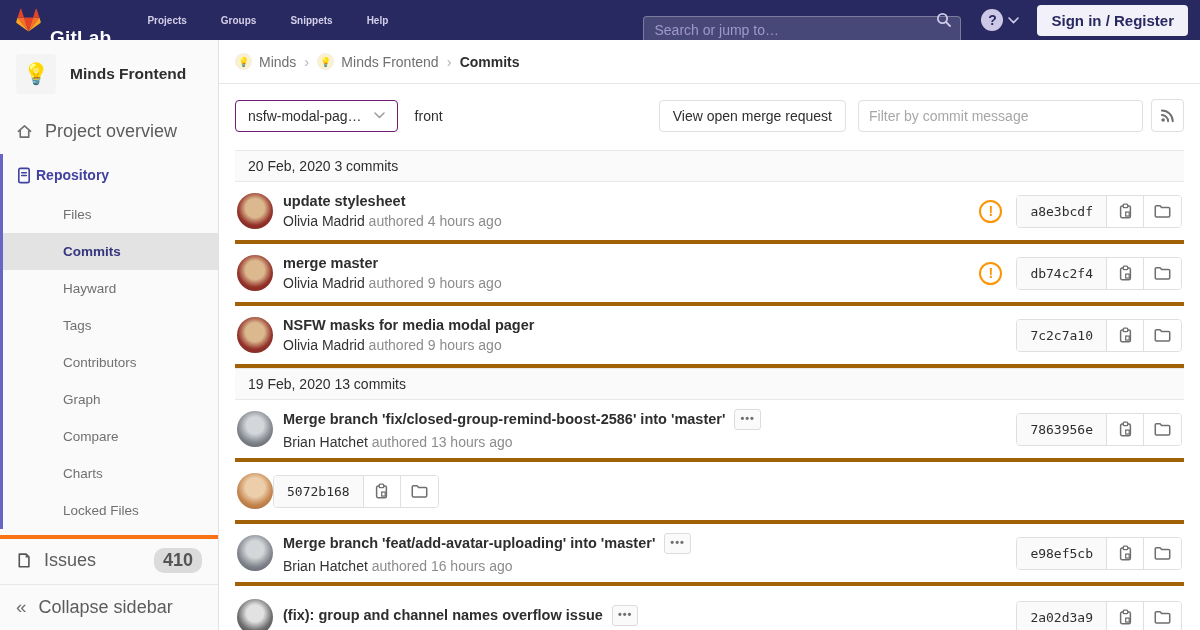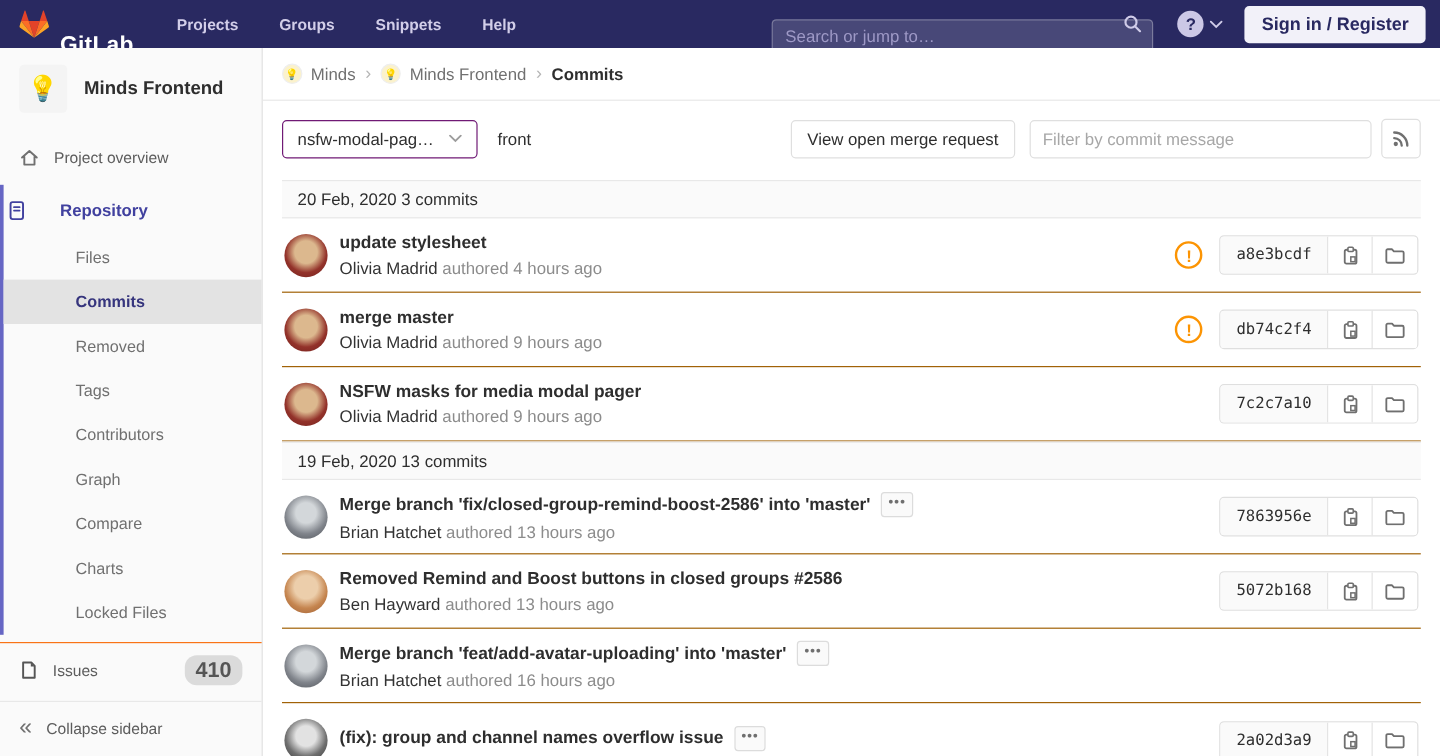--- a/index.html
+++ b/index.html
@@ -5,21 +5,21 @@
   * { margin:0; padding:0; box-sizing:border-box; }
   html,body { width:1200px; height:630px; overflow:hidden; }
   body { font-family:"Liberation Sans", sans-serif; background:#fff; color:#2e2e2e; font-size:14px; }
 
   
   .navbar { height:40px; background:#292961; display:flex; align-items:center; padding:0 12px; }
   .brand { display:flex; align-items:center; gap:9px; margin-left:4px; cursor:pointer; }
   .brand svg { width:25px; height:24px; }
   .brand-text { color:#fff; font-size:19px; font-weight:700; letter-spacing:.2px;margin-top:36px; }
   .nav-menu { display:flex; align-items:center; margin-left:36px; gap:34px; }
-  .nav-menu-item { color:#d2cee9; font-weight:600; font-size:13px; cursor:pointer; }
+  .nav-menu-item { color:#d2cee9; font-weight:600; font-size:10px; cursor:pointer; }
   .nav-right { margin-left:auto; display:flex; align-items:center; }
   .nav-search { position:relative; width:318px; height:28px; }
   .nav-search input { width:100%; height:100%; background:rgba(255,255,255,.15); border:1px solid rgba(255,255,255,.28);
       border-radius:4px; color:#e8e6f5; font-size:14px; padding:0 32px 0 10px; font-family:inherit;margin-top:10px; }
   .nav-search input::placeholder { color:#9e99c6; }
   .nav-search .mag { position:absolute; right:9px; top:6px; }
   .help-wrap { display:flex; align-items:center; gap:5px; margin:0 18px 0 20px; cursor:pointer; }
   .help-circle { width:22px; height:22px; border-radius:50%; background:#ccc8e6; color:#292961;
       font-weight:700; font-size:14px; display:flex; align-items:center; justify-content:center; }
   .signin-btn { background:#f2f1f9; color:#292961; font-weight:700; font-size:15px; border:none;
@@ -27,28 +27,28 @@
 
   
   .layout { display:flex; height:590px; }
 
   
   .sidebar { width:219px; background:#fafafa; border-right:1px solid #e1e1e1; display:flex; flex-direction:column; flex-shrink:0; }
   .ctx-header { display:flex; align-items:center; gap:14px; padding:14px 16px 16px; }
   .ctx-avatar { width:40px; height:40px; border-radius:4px; background:#f4f4f4; display:flex; align-items:center; justify-content:center; font-size:21px; }
   .ctx-title { font-weight:700; font-size:15.5px; color:#2e2e2e; }
   .side-item { display:flex; align-items:center; gap:12px; height:42px; padding:0 16px; color:#5c5c5c; cursor:pointer; }
-  .side-item .lbl { font-size:13px; }
+  .side-item .lbl { font-size:18px; }
   .repo-section { border-left:3px solid #6666c4; margin-top:2px; }
-  .repo-head { display:flex; align-items:center; gap:28px; height:42px; padding:0 3px; cursor:pointer; }
+  .repo-head { display:flex; align-items:center; gap:4px; height:42px; padding:0 13px; cursor:pointer; }
   .repo-head .lbl { color:#41419f; font-weight:700; font-size:14px; }
   .repo-sub { list-style:none; }
   .repo-sub li { height:37px; display:flex; align-items:center; padding-left:60px; color:#707070; font-size:13.5px; cursor:pointer; }
   .repo-sub li.active { background:#e3e3e3; color:#36357d; font-weight:700; }
-  .issues-item { border-top:1px solid #f97316; margin-top:6px; height:46px; }
+  .issues-item { border-top:4px solid #f97316; margin-top:6px; height:46px; }
   .badge { margin-left:auto; background:#dbdbdb; color:#555; border-radius:10px; font-size:18px; padding:2px 9px; font-weight:700; }
   .side-spacer { flex:1; }
   .collapse-item { border-top:1px solid #e8e8e8; height:46px; }
   .collapse-item .chev { font-size:19px; color:#707070; line-height:1; margin-top:-3px; }
 
   
   .main { flex:1; display:flex; flex-direction:column; overflow:hidden; }
   .breadcrumb { height:44px; border-bottom:1px solid #e8e8e8; display:flex; align-items:center; padding:0 16px; gap:8px; flex-shrink:0; }
   .crumb { display:flex; align-items:center; gap:7px; cursor:pointer; }
   .crumb-avatar { width:17px; height:17px; border-radius:50%; background:#fbf2cc; border:1px solid #eee;
@@ -65,21 +65,21 @@
       font-size:14px; color:#2e2e2e; cursor:pointer; font-family:inherit; }
   .filter-input { margin-left:12px; width:285px; border:1px solid #dfdfdf; border-radius:4px; padding:7px 10px;
       font-size:14px; color:#2e2e2e; font-family:inherit; }
   .filter-input::placeholder { color:#a7a7a7; }
   .rss-btn { margin-left:8px; width:33px; height:33px; border:1px solid #dfdfdf; border-radius:4px; background:#fff;
       display:flex; align-items:center; justify-content:center; cursor:pointer; }
 
   .commit-list { flex:1; overflow:hidden; padding:0 16px; }
   .date-header { background:#fafafa; border-top:1px solid #e8e8e8; border-bottom:1px solid #e8e8e8;
       padding:7px 13px; font-size:14px; color:#2e2e2e; }
-  .commit-row { display:flex; align-items:center; height:62px; padding:0 2px; border-bottom:1px solid #a16207; }
+  .commit-row { display:flex; align-items:center; height:62px; padding:0 2px; border-bottom:4px solid #a16207; }
   .commit-row:last-child { border-bottom:none; }
   .avatar { width:36px; height:36px; border-radius:50%; flex-shrink:0; }
   .av-olivia { background:radial-gradient(circle at 50% 42%, #dcb88e 0 34%, #93322a 62%, #6d1f1c 100%); }
   .av-brian  { background:radial-gradient(circle at 50% 40%, #d3d7da 0 30%, #80848b 62%, #4c5056 100%); }
   .av-ben    { background:radial-gradient(circle at 50% 40%, #ecceab 0 34%, #c5854f 62%, #9c5d34 100%); }
   .av-mark   { background:radial-gradient(circle at 50% 40%, #e2e2e2 0 30%, #6f6f6f 60%, #343434 100%); }
   .commit-body { margin-left:10px; flex:1; min-width:0; }
   .commit-title-line { display:flex; align-items:center; gap:9px; }
   .commit-title { font-weight:700; font-size:14.5px; color:#2e2e2e; white-space:nowrap; }
   .ellipsis-btn { border:1px solid #dcdcdc; border-radius:3px; background:#fafafa; color:#6f6f6f;
@@ -164,21 +164,21 @@
           <svg class="ic" width="16" height="17" viewBox="0 0 16 18">
               <rect x="2.5" y="1.5" width="11" height="15" rx="1.8" fill="none" stroke="#41419f" stroke-width="1.7"></rect>
               <path d="M5.5 6h5M5.5 9h5" stroke="#41419f" stroke-width="1.5" stroke-linecap="round"></path>
             </svg>
         </span>
         <span class="lbl">Repository</span>
       </div>
       <ul class="repo-sub">
           <li>Files</li>
           <li class="active">Commits</li>
-          <li>Removed</li>
+          <li>Hayward</li>
           <li>Tags</li>
           <li>Contributors</li>
           <li>Graph</li>
           <li>Compare</li>
           <li>Charts</li>
           <li>Locked Files</li>
         </ul>
     </div>
 
     <div class="side-item issues-item">
@@ -358,30 +358,20 @@
           <svg class="ic" width="17" height="14" viewBox="0 0 20 16">
                   <path d="M1.5 3.2c0-.8.6-1.4 1.4-1.4h4.2l1.8 2h8.2c.8 0 1.4.6 1.4 1.4v8.4c0 .8-.6 1.4-1.4 1.4H2.9c-.8 0-1.4-.6-1.4-1.4z" fill="none" stroke="#6f6f6f" stroke-width="1.8" stroke-linejoin="round"></path>
                 </svg>
         </button>
       </div>
     </div>
   </div>
 
   <div class="commit-row">
     <div class="avatar av-ben"></div>
-    <div class="commit-body">
-      <div class="commit-title-line">
-        <a class="commit-title">Removed Remind and Boost buttons in closed groups #2586</a>
-
-      </div>
-      <div class="commit-meta">
-        <span class="commit-author">Ben Hayward</span>
-        <span class="commit-time"> authored 13 hours ago</span>
-      </div>
-    </div>
     <div class="commit-right">
 
       <div class="sha-group">
         <span class="sha-label">5072b168</span>
         <button class="sha-btn">
           <svg class="ic" width="15" height="16" viewBox="0 0 16 18">
                   <rect x="2.5" y="3.5" width="11" height="13" rx="1.6" fill="none" stroke="#6f6f6f" stroke-width="1.7"></rect>
                   <rect x="5.5" y="1.2" width="5" height="4" rx="1" fill="#fff" stroke="#6f6f6f" stroke-width="1.5"></rect>
                   <rect x="8.2" y="10.2" width="4" height="4.5" fill="none" stroke="#6f6f6f" stroke-width="1.4"></rect>
                 </svg>
@@ -398,20 +388,38 @@
   <div class="commit-row">
     <div class="avatar av-brian"></div>
     <div class="commit-body">
       <div class="commit-title-line">
         <a class="commit-title">Merge branch 'feat/add-avatar-uploading' into 'master'</a>
         <button class="ellipsis-btn" style="display: inline-block;">•••</button>
       </div>
       <div class="commit-meta">
         <span class="commit-author">Brian Hatchet</span>
         <span class="commit-time"> authored 16 hours ago</span>
+      </div>
+    </div>
+    <div class="commit-right">
+
+      <div class="sha-group">
+        <span class="sha-label">e98ef5cb</span>
+        <button class="sha-btn">
+          <svg class="ic" width="15" height="16" viewBox="0 0 16 18">
+                  <rect x="2.5" y="3.5" width="11" height="13" rx="1.6" fill="none" stroke="#6f6f6f" stroke-width="1.7"></rect>
+                  <rect x="5.5" y="1.2" width="5" height="4" rx="1" fill="#fff" stroke="#6f6f6f" stroke-width="1.5"></rect>
+                  <rect x="8.2" y="10.2" width="4" height="4.5" fill="none" stroke="#6f6f6f" stroke-width="1.4"></rect>
+                </svg>
+        </button>
+        <button class="sha-btn">
+          <svg class="ic" width="17" height="14" viewBox="0 0 20 16">
+                  <path d="M1.5 3.2c0-.8.6-1.4 1.4-1.4h4.2l1.8 2h8.2c.8 0 1.4.6 1.4 1.4v8.4c0 .8-.6 1.4-1.4 1.4H2.9c-.8 0-1.4-.6-1.4-1.4z" fill="none" stroke="#6f6f6f" stroke-width="1.8" stroke-linejoin="round"></path>
+                </svg>
+        </button>
       </div>
     </div>
   </div>
 
   <div class="commit-row">
     <div class="avatar av-mark"></div>
     <div class="commit-body">
       <div class="commit-title-line">
         <a class="commit-title">(fix): group and channel names overflow issue</a>
         <button class="ellipsis-btn" style="display: inline-block;">•••</button>

